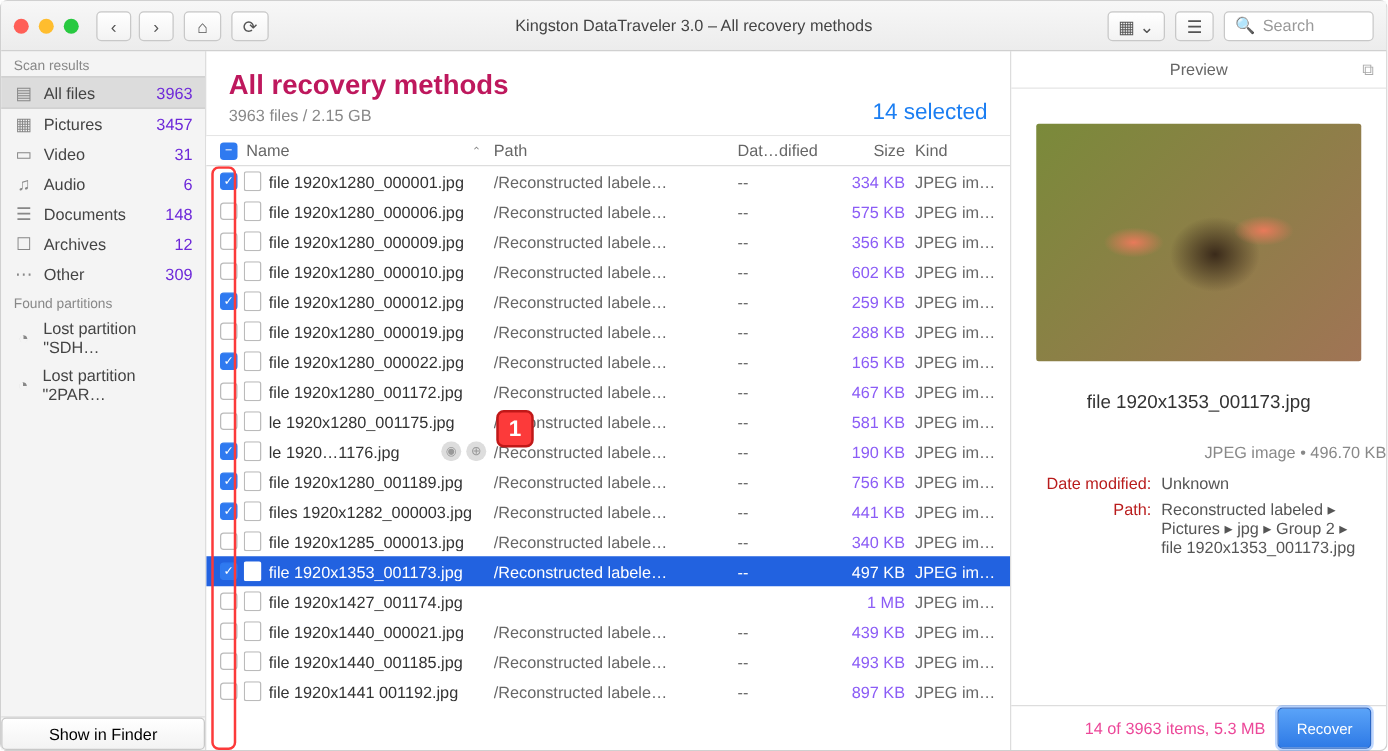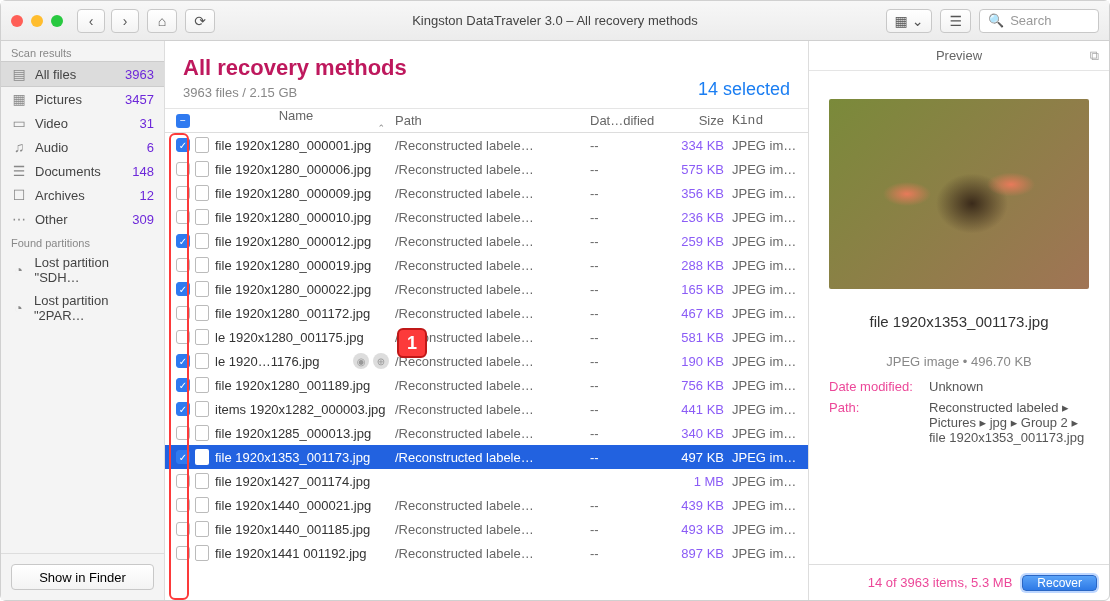--- a/index.html
+++ b/index.html
@@ -20,37 +20,37 @@
 
 
 .body { flex:1; display:flex; min-height:0;}
 .sidebar { width:164px; background:#f4f4f4; border-right:1px solid #ddd; display:flex; flex-direction:column;}
 .sb-section { padding:6px 10px 2px; color:#888; font-size:11px;}
 .sb-item { display:flex; align-items:center; padding:4px 10px; gap:8px; color:#444; cursor:default;}
 .sb-item.selected{ background:#dcdcdc; border-top:1px solid #ccc; border-bottom:1px solid #ccc;}
 .sb-item .count{ margin-left:auto; color:#6d28d9;}
 .sb-icon { width:16px; text-align:center; color:#888; font-size:14px;}
 .sidebar .spacer{flex:1;}
-.sb-footer { padding:10px; border-top:1px solid #ddd;}
+.sb-footer { border-top:1px solid #ddd;}
 .finder-btn { width:100%; height:26px; background:linear-gradient(#fff,#f3f3f3); border:1px solid #c8c8c8; border-radius:4px;}
 
 .main { flex:1; display:flex; min-height:0;}
 .listpane { flex:1; display:flex; flex-direction:column; min-width:0; border-right:1px solid #ddd;}
 .list-header { padding:14px 18px 8px; border-bottom:1px solid #e5e5e5; display:flex; align-items:flex-end;}
 .list-header h1{ font-size:22px; font-weight:600; color:#be185d;}
 .list-header .sub{ color:#888; margin-top:4px;}
 .list-header .selcount{ margin-left:auto; color:#1b7ef2; font-size:18px; font-weight:400;}
 
 .columns { height:24px; border-bottom:1px solid #ddd; background:#fff; display:flex; align-items:center; font-size:11px; color:#666; padding-left:6px;}
 .col-chk{width:24px; display:flex; justify-content:center;}
 .col-name{flex:0 0 200px; padding-left:2px;}
 .col-path{flex:1;}
 .col-date{width:72px;}
 .col-size{width:70px; text-align:right; padding-right:8px;}
-.col-kind{width:76px;font-family:Liberation Mono, monospace;}
+.col-kind{width:76px;}
 .hdr-chk{ width:14px; height:14px; background:#2f7af0; border-radius:3px; color:#fff; font-size:10px; display:flex; align-items:center; justify-content:center;}
 .sort-arrow{font-size:9px; margin-left:auto; margin-right:10px; color:#888;}
 
 .rows { flex:1; overflow:hidden; position:relative;}
 .checkbox-bar { position:absolute; left:4px; top:0; bottom:0; width:20px; border:2px solid #fc3a3a; border-radius:6px; pointer-events:none; z-index:2;}
 .row { height:24px; display:flex; align-items:center; padding-left:6px; color:#333;}
 .row .chk{ width:24px; display:flex; justify-content:center;}
 .chkbox{ width:14px; height:14px; border:1px solid #bbb; border-radius:3px; background:#fff;}
 .chkbox.checked{ background:#2f7af0; border-color:#2f7af0; color:#fff; font-size:10px; display:flex; align-items:center; justify-content:center;}
 .row .fname{ flex:0 0 200px; display:flex; align-items:center; gap:6px; overflow:hidden; white-space:nowrap;}
@@ -68,27 +68,27 @@
 .callout { position:absolute; width:30px; height:30px; background:#fc3a3a; border-radius:6px; color:#fff; font-weight:700; font-size:18px; display:flex; align-items:center; justify-content:center; z-index:5; border:2px solid #c01818;}
 .callout1{ left:232px; top:195px;}
 
 .preview { width:300px; display:flex; flex-direction:column;}
 .pv-head { height:30px; border-bottom:1px solid #e5e5e5; display:flex; align-items:center; justify-content:center; color:#666; position:relative;}
 .pv-head .expand{ position:absolute; right:10px; color:#aaa;}
 .pv-img { margin:28px 20px 16px; height:190px; background:linear-gradient(135deg,#7a8a3a,#a07455); border-radius:2px; position:relative; overflow:hidden;}
 .pv-name{ text-align:center; font-size:15px; color:#333; margin:8px 20px 24px;}
 .pv-meta{ padding:0 20px; font-size:12px; color:#555;}
 .pv-meta .line{ display:flex; margin-bottom:6px;}
-.pv-meta .k{ width:100px; text-align:left; color:#ec4899; padding-right:8px; flex-shrink:0;}
+.pv-meta .k{ width:100px; text-align:right; color:#b91c1c; padding-right:8px; flex-shrink:0;}
 .pv-meta .v{ flex:1;}
-.pv-sub{ text-align:center; color:#888; margin-bottom:10px;}
+.pv-sub{ text-align:right; color:#888; margin-bottom:10px;}
 
 .footer { height:36px; border-top:1px solid #ddd; display:flex; align-items:center; justify-content:flex-end; padding:0 12px; gap:10px; position:relative;}
 .footer .status{ color:#ec4899;}
-.recover-btn { height:16px; padding:0 14px; background:linear-gradient(#5aa3f8,#2e7ae6); color:#fff; border:1px solid #2a66c4; border-radius:4px; font-size:12px; box-shadow:0 0 0 2px rgba(41,121,255,0.3);}
+.recover-btn { height:33px; padding:0 14px; background:linear-gradient(#5aa3f8,#2e7ae6); color:#fff; border:1px solid #2a66c4; border-radius:4px; font-size:12px; box-shadow:0 0 0 2px rgba(41,121,255,0.3);}
 
 
 .pv-img::before{content:"";position:absolute;inset:0;background:
   radial-gradient(ellipse 40px 20px at 30% 50%,#e87a5a 0%,transparent 60%),
   radial-gradient(ellipse 40px 20px at 70% 45%,#e87a5a 0%,transparent 60%),
   radial-gradient(ellipse 60px 50px at 55% 55%,#3a2a1a 0%,transparent 60%);}
 </style>
 </head>
 <body>
 
@@ -183,21 +183,21 @@
           <div>
             <h1>All recovery methods</h1>
             <div class="sub">3963 files / 2.15 GB</div>
           </div>
           <div class="selcount">14 selected</div>
         </div>
         <div class="columns">
           <div class="col-chk">
               <div class="hdr-chk">−</div>
             </div>
-          <div class="col-name" style="display:flex;align-items:center;flex-direction:column;">
+          <div class="col-name" style="display:flex;align-items:center;">
               <span>Name</span>
               <span class="sort-arrow">⌃</span>
             </div>
           <div class="col-path">Path</div>
           <div class="col-date">Dat…dified</div>
           <div class="col-size">Size</div>
           <div class="col-kind">Kind</div>
         </div>
         <div class="rows" id="rows">
           <div class="checkbox-bar"></div>
@@ -244,21 +244,21 @@
             <div class="row">
               <div class="chk">
                 <div class="chkbox"></div>
               </div>
               <div class="fname">
                 <span class="file-icon"></span>
                 <span>file 1920x1280_000010.jpg</span>
               </div>
               <div class="fpath">/Reconstructed labele…</div>
               <div class="fdate">--</div>
-              <div class="fsize">236 KB</div>
+              <div class="fsize">602 KB</div>
               <div class="fkind">JPEG im…</div>
             </div>
             <div class="row">
               <div class="chk">
                 <div class="chkbox checked">✓</div>
               </div>
               <div class="fname">
                 <span class="file-icon"></span>
                 <span>file 1920x1280_000012.jpg</span>
               </div>
@@ -348,21 +348,21 @@
               <div class="fdate">--</div>
               <div class="fsize">756 KB</div>
               <div class="fkind">JPEG im…</div>
             </div>
             <div class="row">
               <div class="chk">
                 <div class="chkbox checked">✓</div>
               </div>
               <div class="fname">
                 <span class="file-icon"></span>
-                <span>items 1920x1282_000003.jpg</span>
+                <span>files 1920x1282_000003.jpg</span>
               </div>
               <div class="fpath">/Reconstructed labele…</div>
               <div class="fdate">--</div>
               <div class="fsize">441 KB</div>
               <div class="fkind">JPEG im…</div>
             </div>
             <div class="row">
               <div class="chk">
                 <div class="chkbox"></div>
               </div>

